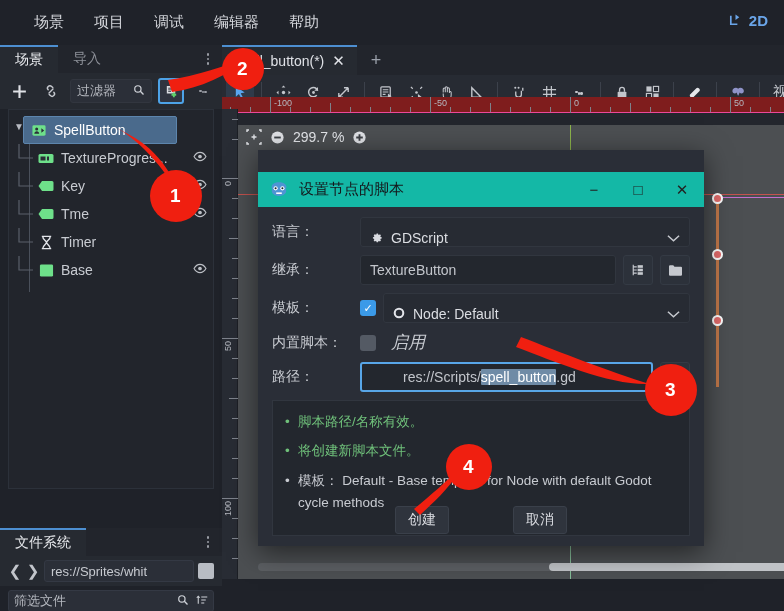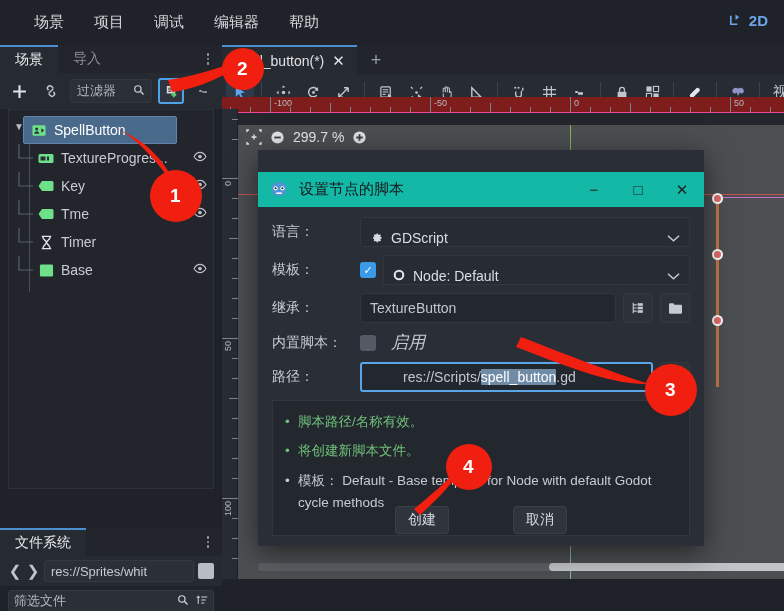--- a/index.html
+++ b/index.html
@@ -728,20 +728,42 @@
             <span>
               <svg width="13" height="9" viewBox="0 0 14 9">
                   <path d="M1 1.5L7 7l6-5.5" fill="none" stroke="#c6c9cf" stroke-width="1.6"></path>
                 </svg>
             </span>
           </div>
         </div>
       </div>
 
       <div class="frow">
+        <div class="flabel">继承：</div>
+        <div class="fctl">
+          <div class="textfield">
+            <span>TextureButton</span>
+          </div>
+          <div class="sqbtn">
+            <svg width="15" height="14" viewBox="0 0 16 16">
+                <path d="M2 2v12M2 4.5h4M2 8h4M2 11.5h4" stroke="#c6c9cf" stroke-width="1.3" fill="none"></path>
+                <rect x="7" y="2.5" width="6" height="3" fill="#c6c9cf"></rect>
+                <rect x="7" y="6.5" width="6" height="3" fill="#c6c9cf"></rect>
+                <rect x="7" y="10.5" width="6" height="3" fill="#c6c9cf"></rect>
+              </svg>
+          </div>
+          <div class="sqbtn">
+            <svg width="15" height="13" viewBox="0 0 16 14">
+                <path d="M1 2.5A1.2 1.2 0 012.2 1.3h3.4l1.3 1.6h7A1.2 1.2 0 0115 4.1v7.4a1.2 1.2 0 01-1.2 1.2H2.2A1.2 1.2 0 011 11.5z" fill="#c6c9cf"></path>
+              </svg>
+          </div>
+        </div>
+      </div>
+
+      <div class="frow">
         <div class="flabel">模板：</div>
         <div class="fctl">
           <div class="checkbox-on">✓</div>
           <div class="dropdown">
             <span class="dd-left">
               <span>
                 <svg width="12" height="12" viewBox="0 0 14 14">
                     <circle cx="7" cy="7" r="5" fill="none" stroke="#e2e4e9" stroke-width="2.4"></circle>
                   </svg>
               </span>
@@ -750,42 +772,20 @@
             <span>
               <svg width="13" height="9" viewBox="0 0 14 9">
                   <path d="M1 1.5L7 7l6-5.5" fill="none" stroke="#c6c9cf" stroke-width="1.6"></path>
                 </svg>
             </span>
           </div>
         </div>
       </div>
 
       <div class="frow">
-        <div class="flabel">继承：</div>
-        <div class="fctl">
-          <div class="textfield">
-            <span>TextureButton</span>
-          </div>
-          <div class="sqbtn">
-            <svg width="15" height="14" viewBox="0 0 16 16">
-                <path d="M2 2v12M2 4.5h4M2 8h4M2 11.5h4" stroke="#c6c9cf" stroke-width="1.3" fill="none"></path>
-                <rect x="7" y="2.5" width="6" height="3" fill="#c6c9cf"></rect>
-                <rect x="7" y="6.5" width="6" height="3" fill="#c6c9cf"></rect>
-                <rect x="7" y="10.5" width="6" height="3" fill="#c6c9cf"></rect>
-              </svg>
-          </div>
-          <div class="sqbtn">
-            <svg width="15" height="13" viewBox="0 0 16 14">
-                <path d="M1 2.5A1.2 1.2 0 012.2 1.3h3.4l1.3 1.6h7A1.2 1.2 0 0115 4.1v7.4a1.2 1.2 0 01-1.2 1.2H2.2A1.2 1.2 0 011 11.5z" fill="#c6c9cf"></path>
-              </svg>
-          </div>
-        </div>
-      </div>
-
-      <div class="frow">
         <div class="flabel">内置脚本：</div>
         <div class="fctl">
           <div class="checkbox-off"></div>
           <span class="chk-label">启用</span>
         </div>
       </div>
 
       <div class="frow">
         <div class="flabel">路径：</div>
         <div class="fctl">

